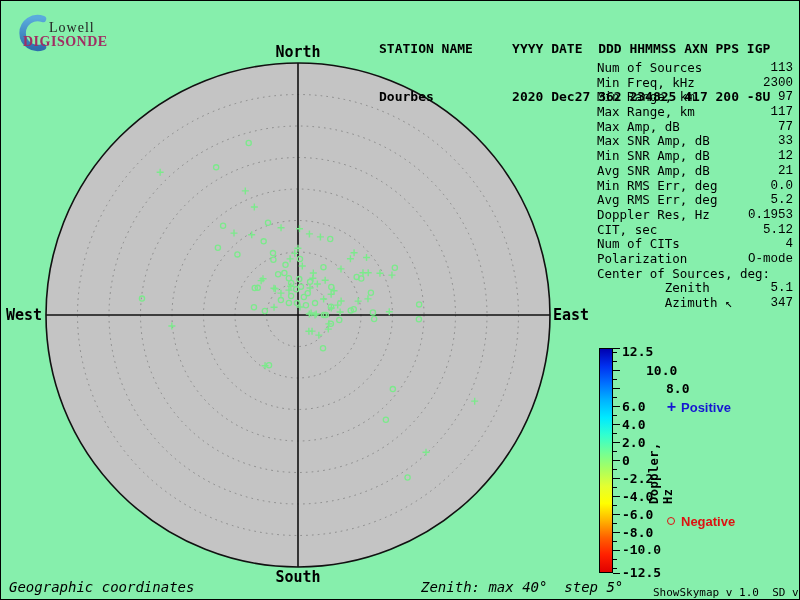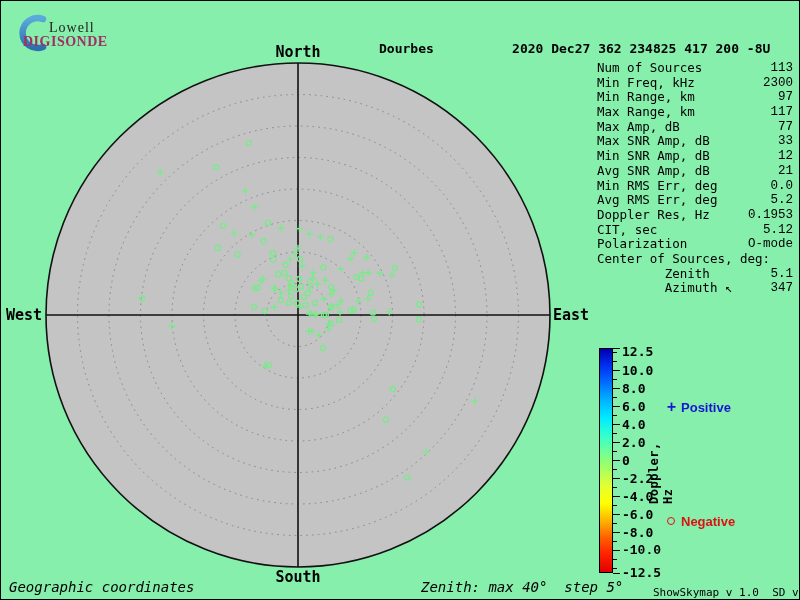--- a/index.html
+++ b/index.html
@@ -191,20 +191,21 @@
             <stop offset="1" stop-color="#2e6fad"></stop>
         </linearGradient>
       </defs>
       <path d="M 34 12 A 15 15 0 1 0 34 40" fill="none" stroke="url(#cres)" stroke-width="6.5" stroke-linecap="round"></path>
     </svg>
     <span class="logo-top">Lowell</span>
     <span class="logo-bottom">DIGISONDE</span>
   </div>
 
   <div class="hdr">
+    <div>STATION NAME     YYYY DATE  DDD HHMMSS AXN PPS IGP</div>
     <div>Dourbes          2020 Dec27 362 234825 417 200 -8U</div>
   </div>
 
   <div class="compass c-north">North</div>
   <div class="compass c-south">South</div>
   <div class="compass c-west">West</div>
   <div class="compass c-east">East</div>
 
   <div class="stats" id="stats">
       <div class="stat-row">
@@ -247,20 +248,24 @@
         <span class="stat-label">Avg RMS Err, deg</span>
         <span class="stat-value">5.2</span>
       </div>
       <div class="stat-row">
         <span class="stat-label">Doppler Res, Hz</span>
         <span class="stat-value">0.1953</span>
       </div>
       <div class="stat-row">
         <span class="stat-label">CIT, sec</span>
         <span class="stat-value">5.12</span>
+      </div>
+      <div class="stat-row">
+        <span class="stat-label">Num of CITs</span>
+        <span class="stat-value">4</span>
       </div>
       <div class="stat-row">
         <span class="stat-label">Polarization</span>
         <span class="stat-value">O-mode</span>
       </div>
       <div class="stat-row">
         <span class="stat-label">Center of Sources, deg:</span>
         <span class="stat-value"></span>
       </div>
       <div class="stat-row">
@@ -271,23 +276,23 @@
         <span class="stat-label">         Azimuth ↖</span>
         <span class="stat-value">347</span>
       </div>
     </div>
 
   <div class="cbar" id="cbar" style="background: linear-gradient(rgb(0, 0, 176), rgb(0, 48, 240), rgb(0, 112, 255), rgb(0, 180, 255), rgb(0, 234, 255), rgb(48, 255, 208), rgb(112, 255, 152), rgb(168, 255, 96), rgb(228, 255, 48), rgb(255, 255, 0), rgb(255, 180, 0), rgb(255, 96, 0), rgb(255, 32, 0), rgb(224, 0, 0));"></div>
   <div id="cbar-ticks">
       <div class="cb-tick" style="left: 612px; width: 7px; top: 346.5px;"></div>
       <div class="cb-label" style="top: 343px;">12.5</div>
       <div class="cb-tick" style="left: 612px; width: 7px; top: 369px;"></div>
-      <div class="cb-label" style="top: 361.5px;">10.0</div>
+      <div class="cb-label" style="top: 361.5px; margin-left: 24px;">10.0</div>
       <div class="cb-tick" style="left: 612px; width: 7px; top: 387px;"></div>
-      <div class="cb-label" style="top: 379.5px;">8.0</div>
+      <div class="cb-label" style="top: 379.5px; margin-left: 44px;">8.0</div>
       <div class="cb-tick" style="left: 612px; width: 7px; top: 405px;"></div>
       <div class="cb-label" style="top: 397.5px;">6.0</div>
       <div class="cb-tick" style="left: 612px; width: 7px; top: 423px;"></div>
       <div class="cb-label" style="top: 415.5px;">4.0</div>
       <div class="cb-tick" style="left: 612px; width: 7px; top: 441px;"></div>
       <div class="cb-label" style="top: 433.5px;">2.0</div>
       <div class="cb-tick" style="left: 612px; width: 7px; top: 459px;"></div>
       <div class="cb-label" style="top: 451.5px;">0</div>
       <div class="cb-tick" style="left: 612px; width: 7px; top: 477px;"></div>
       <div class="cb-label" style="top: 469.5px;">-2.2</div>

